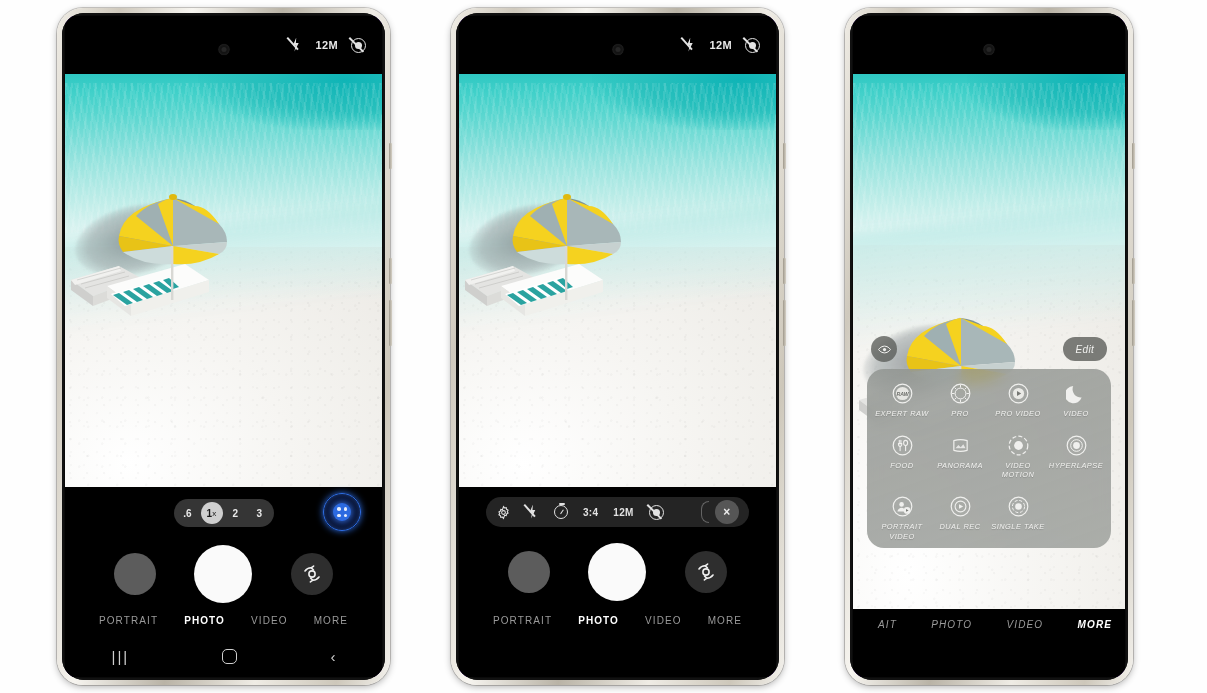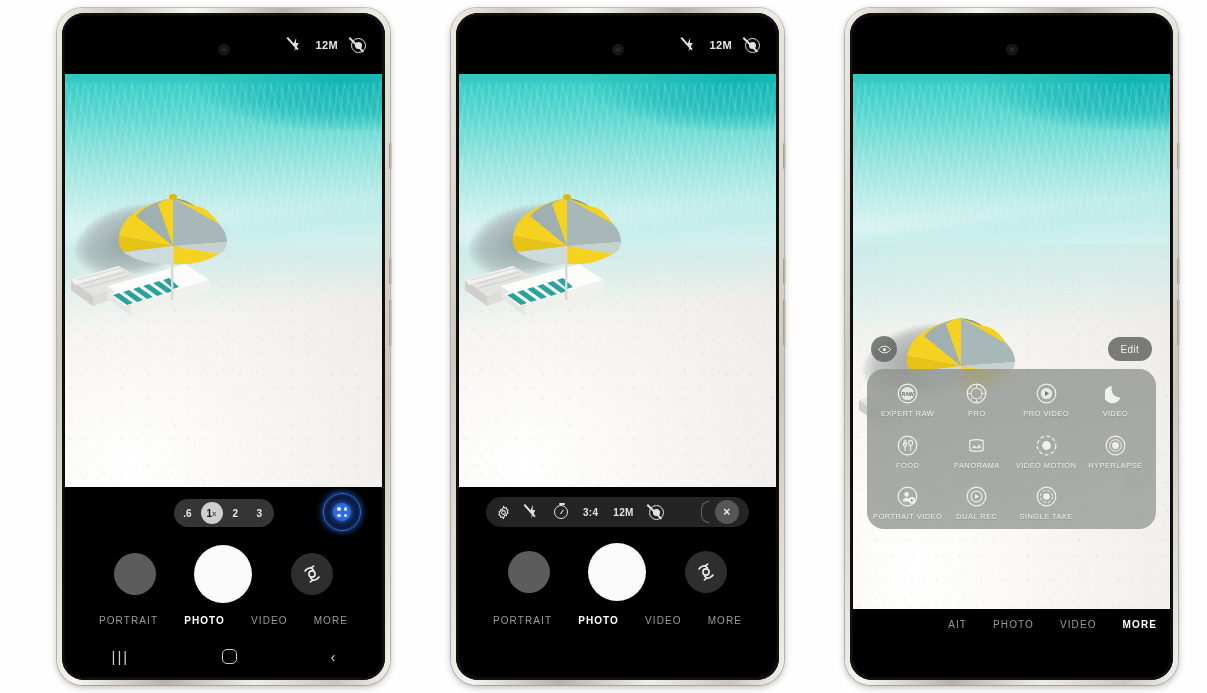--- a/index.html
+++ b/index.html
@@ -22,21 +22,21 @@
   .phone-inner {
     position: relative;
     width: 100%; height: 100%;
     border-radius: 22px;
     background: #0a0a0a;
     overflow: hidden;
     box-shadow: inset 0 0 0 2px #111;
   }
   .screen {
     position: absolute; inset: 3px;
-    border-radius: 18px;
+    border-radius: 8px;
     background: #4c1d95;
     overflow: hidden;
   }
 
   
   .side-btn {
     position: absolute; right: -2px; width: 3px;
     background: linear-gradient(90deg,#9e988b,#d6d1c6);
     border-radius: 1px;
   }
@@ -507,21 +507,21 @@
             <div class="mode-item active">PHOTO</div>
             <div class="mode-item">VIDEO</div>
             <div class="mode-item">MORE</div>
           </div>
         </div>
 
       </div>
     </div>
   </div>
 
-  <div class="phone" id="p3" style="left:845px; top:8px; width:333px; height:677px;">
+  <div class="phone" id="p3" style="left:845px; top:8px; width:288px; height:677px;font-style:italic;">
     <div class="side-btn" style="top:135px; height:26px;"></div>
     <div class="side-btn" style="top:250px; height:26px;"></div>
     <div class="side-btn" style="top:292px; height:46px;"></div>
     <div class="phone-inner">
       <div class="screen">
 
         <div class="viewfinder" style="top:58px; height:535px;">
           <div class="sea" style="height:40%;"></div>
           <div class="sand" style="top:32%;"></div>
           <div class="shoreline" style="top:27%;"></div>
@@ -702,21 +702,21 @@
               <div class="more-cell"></div>
             </div>
           </div>
         </div>
 
         <div class="statusbar">
           <div class="punch"></div>
         </div>
 
         <div class="camera-ui" style="top:593px; bottom:0;">
-          <div class="mode-strip" style="top:10px; justify-content:flex-end; padding-left:0;">
+          <div class="mode-strip" style="top:10px; justify-content:space-between; padding-left:12px;">
             <div class="mode-item">AIT</div>
             <div class="mode-item">PHOTO</div>
             <div class="mode-item">VIDEO</div>
             <div class="mode-item active">MORE</div>
           </div>
         </div>
 
       </div>
     </div>
   </div>

